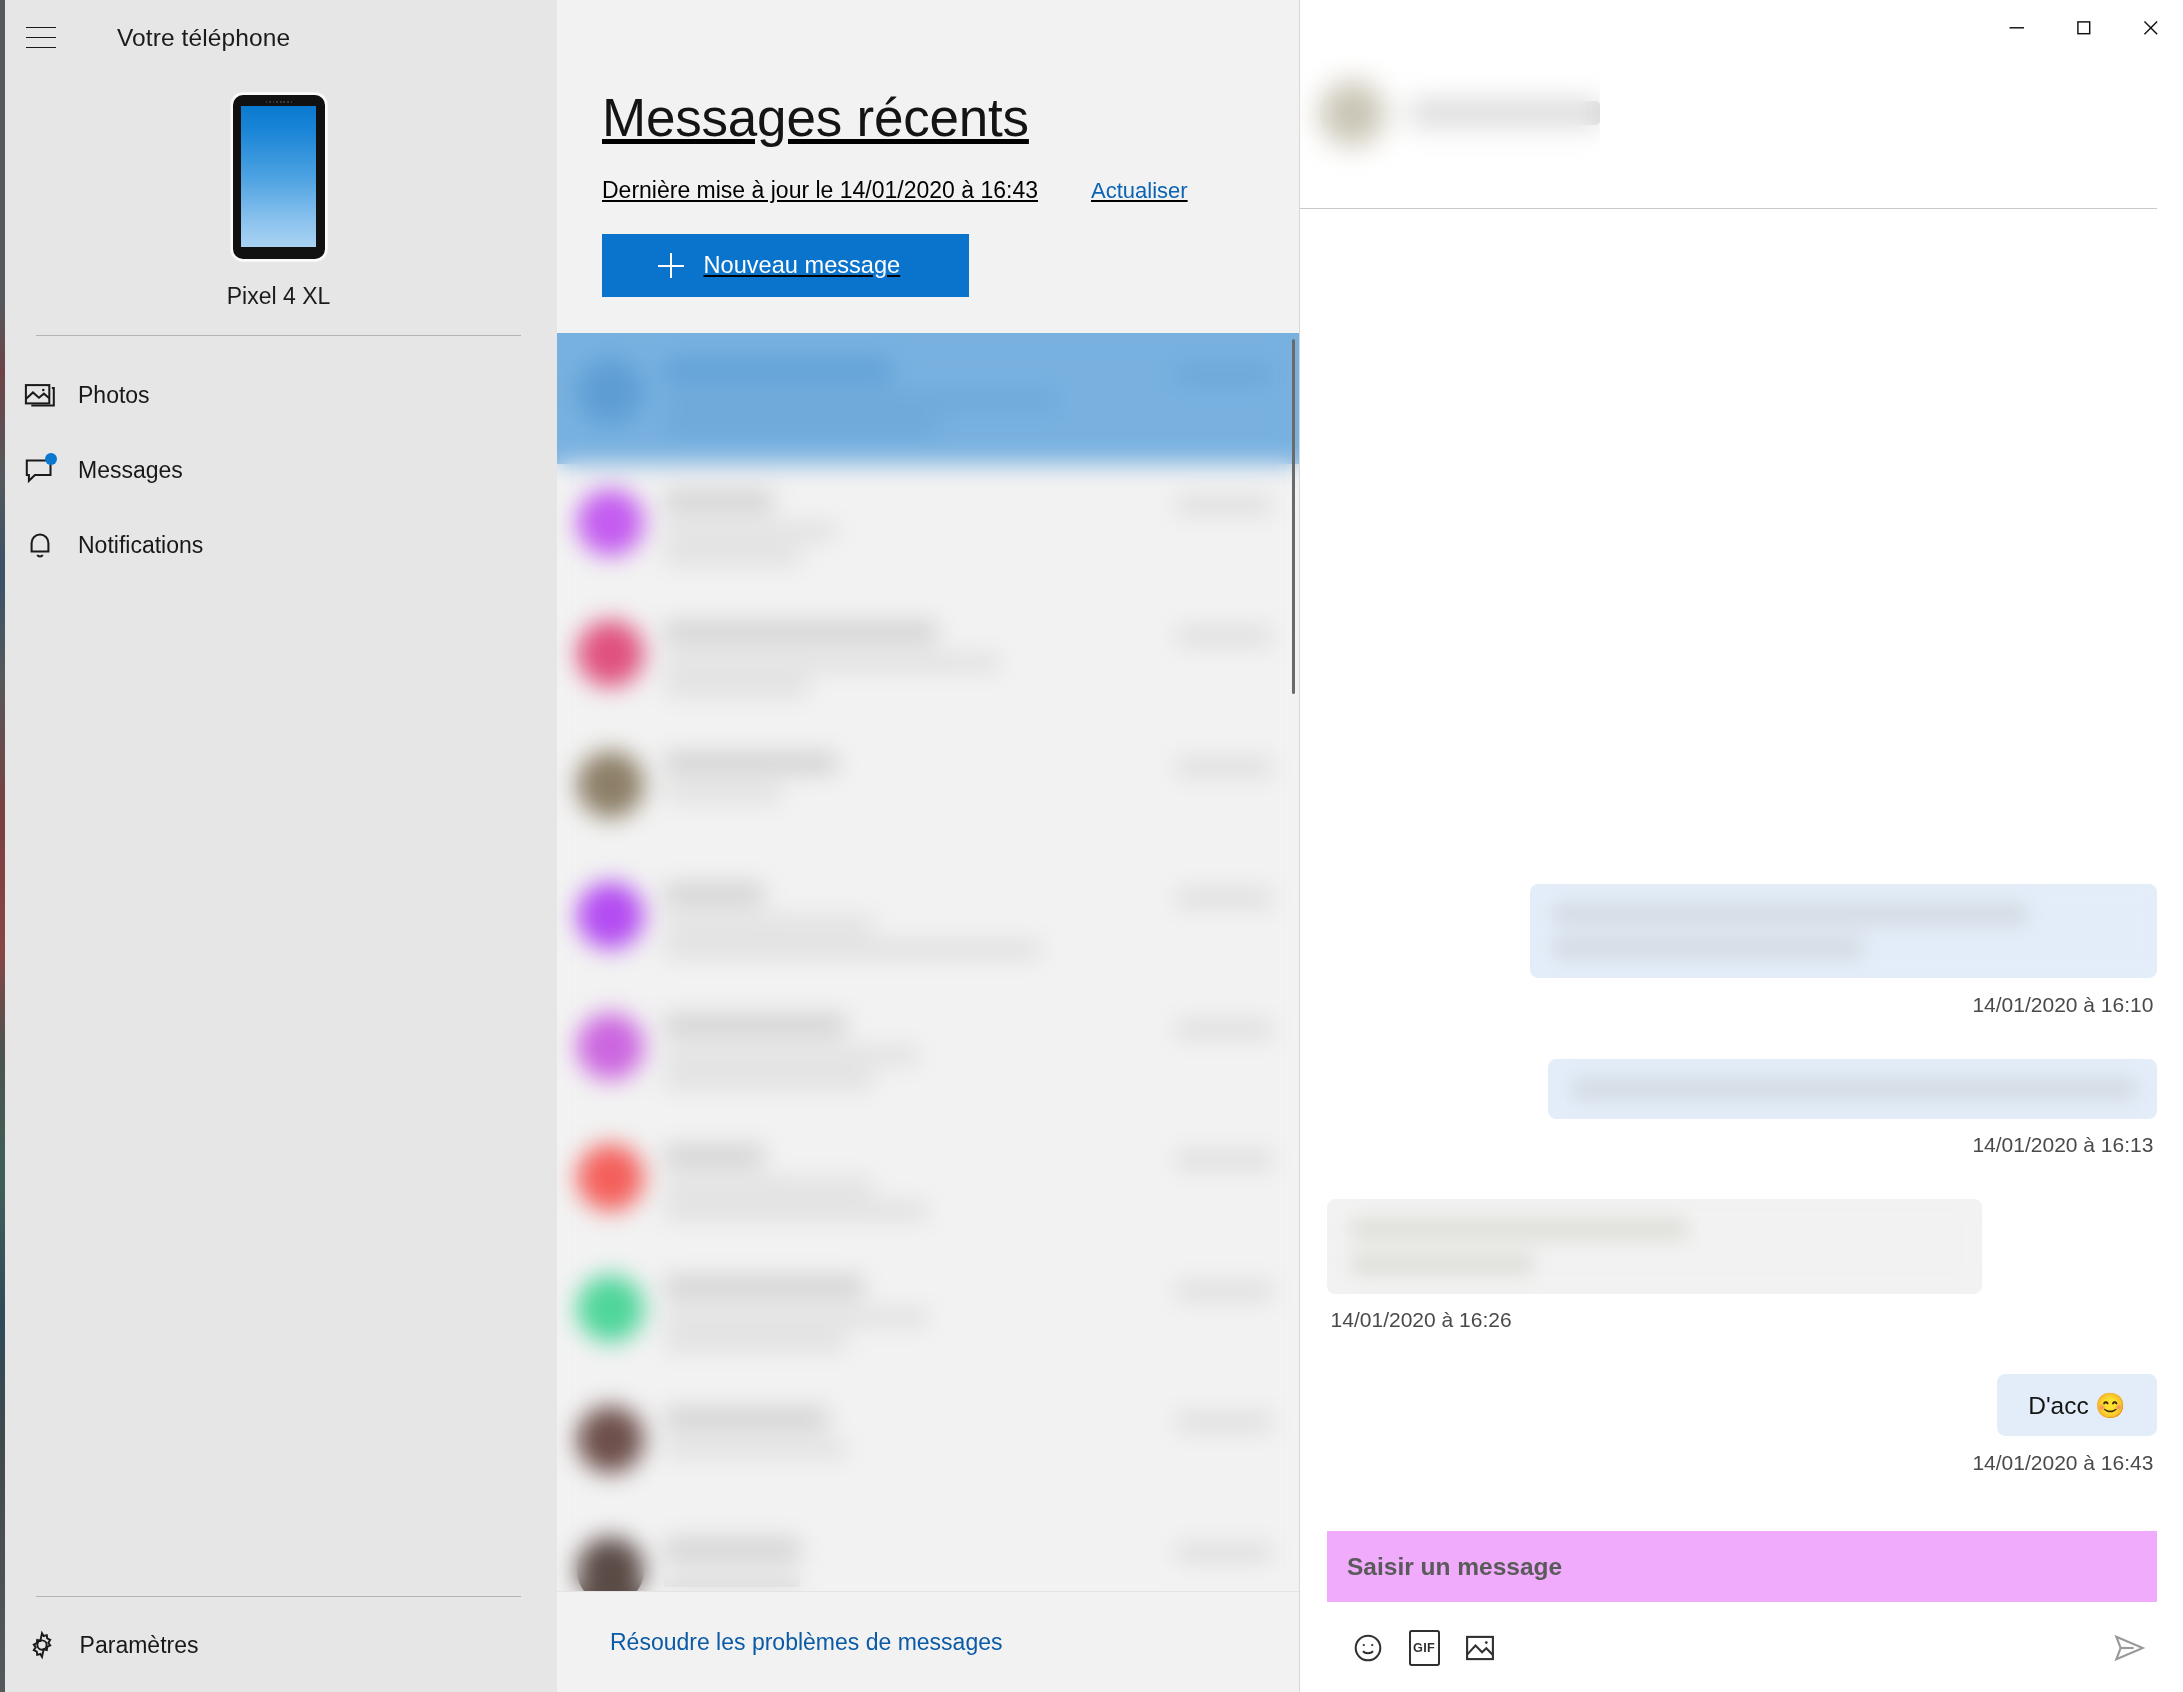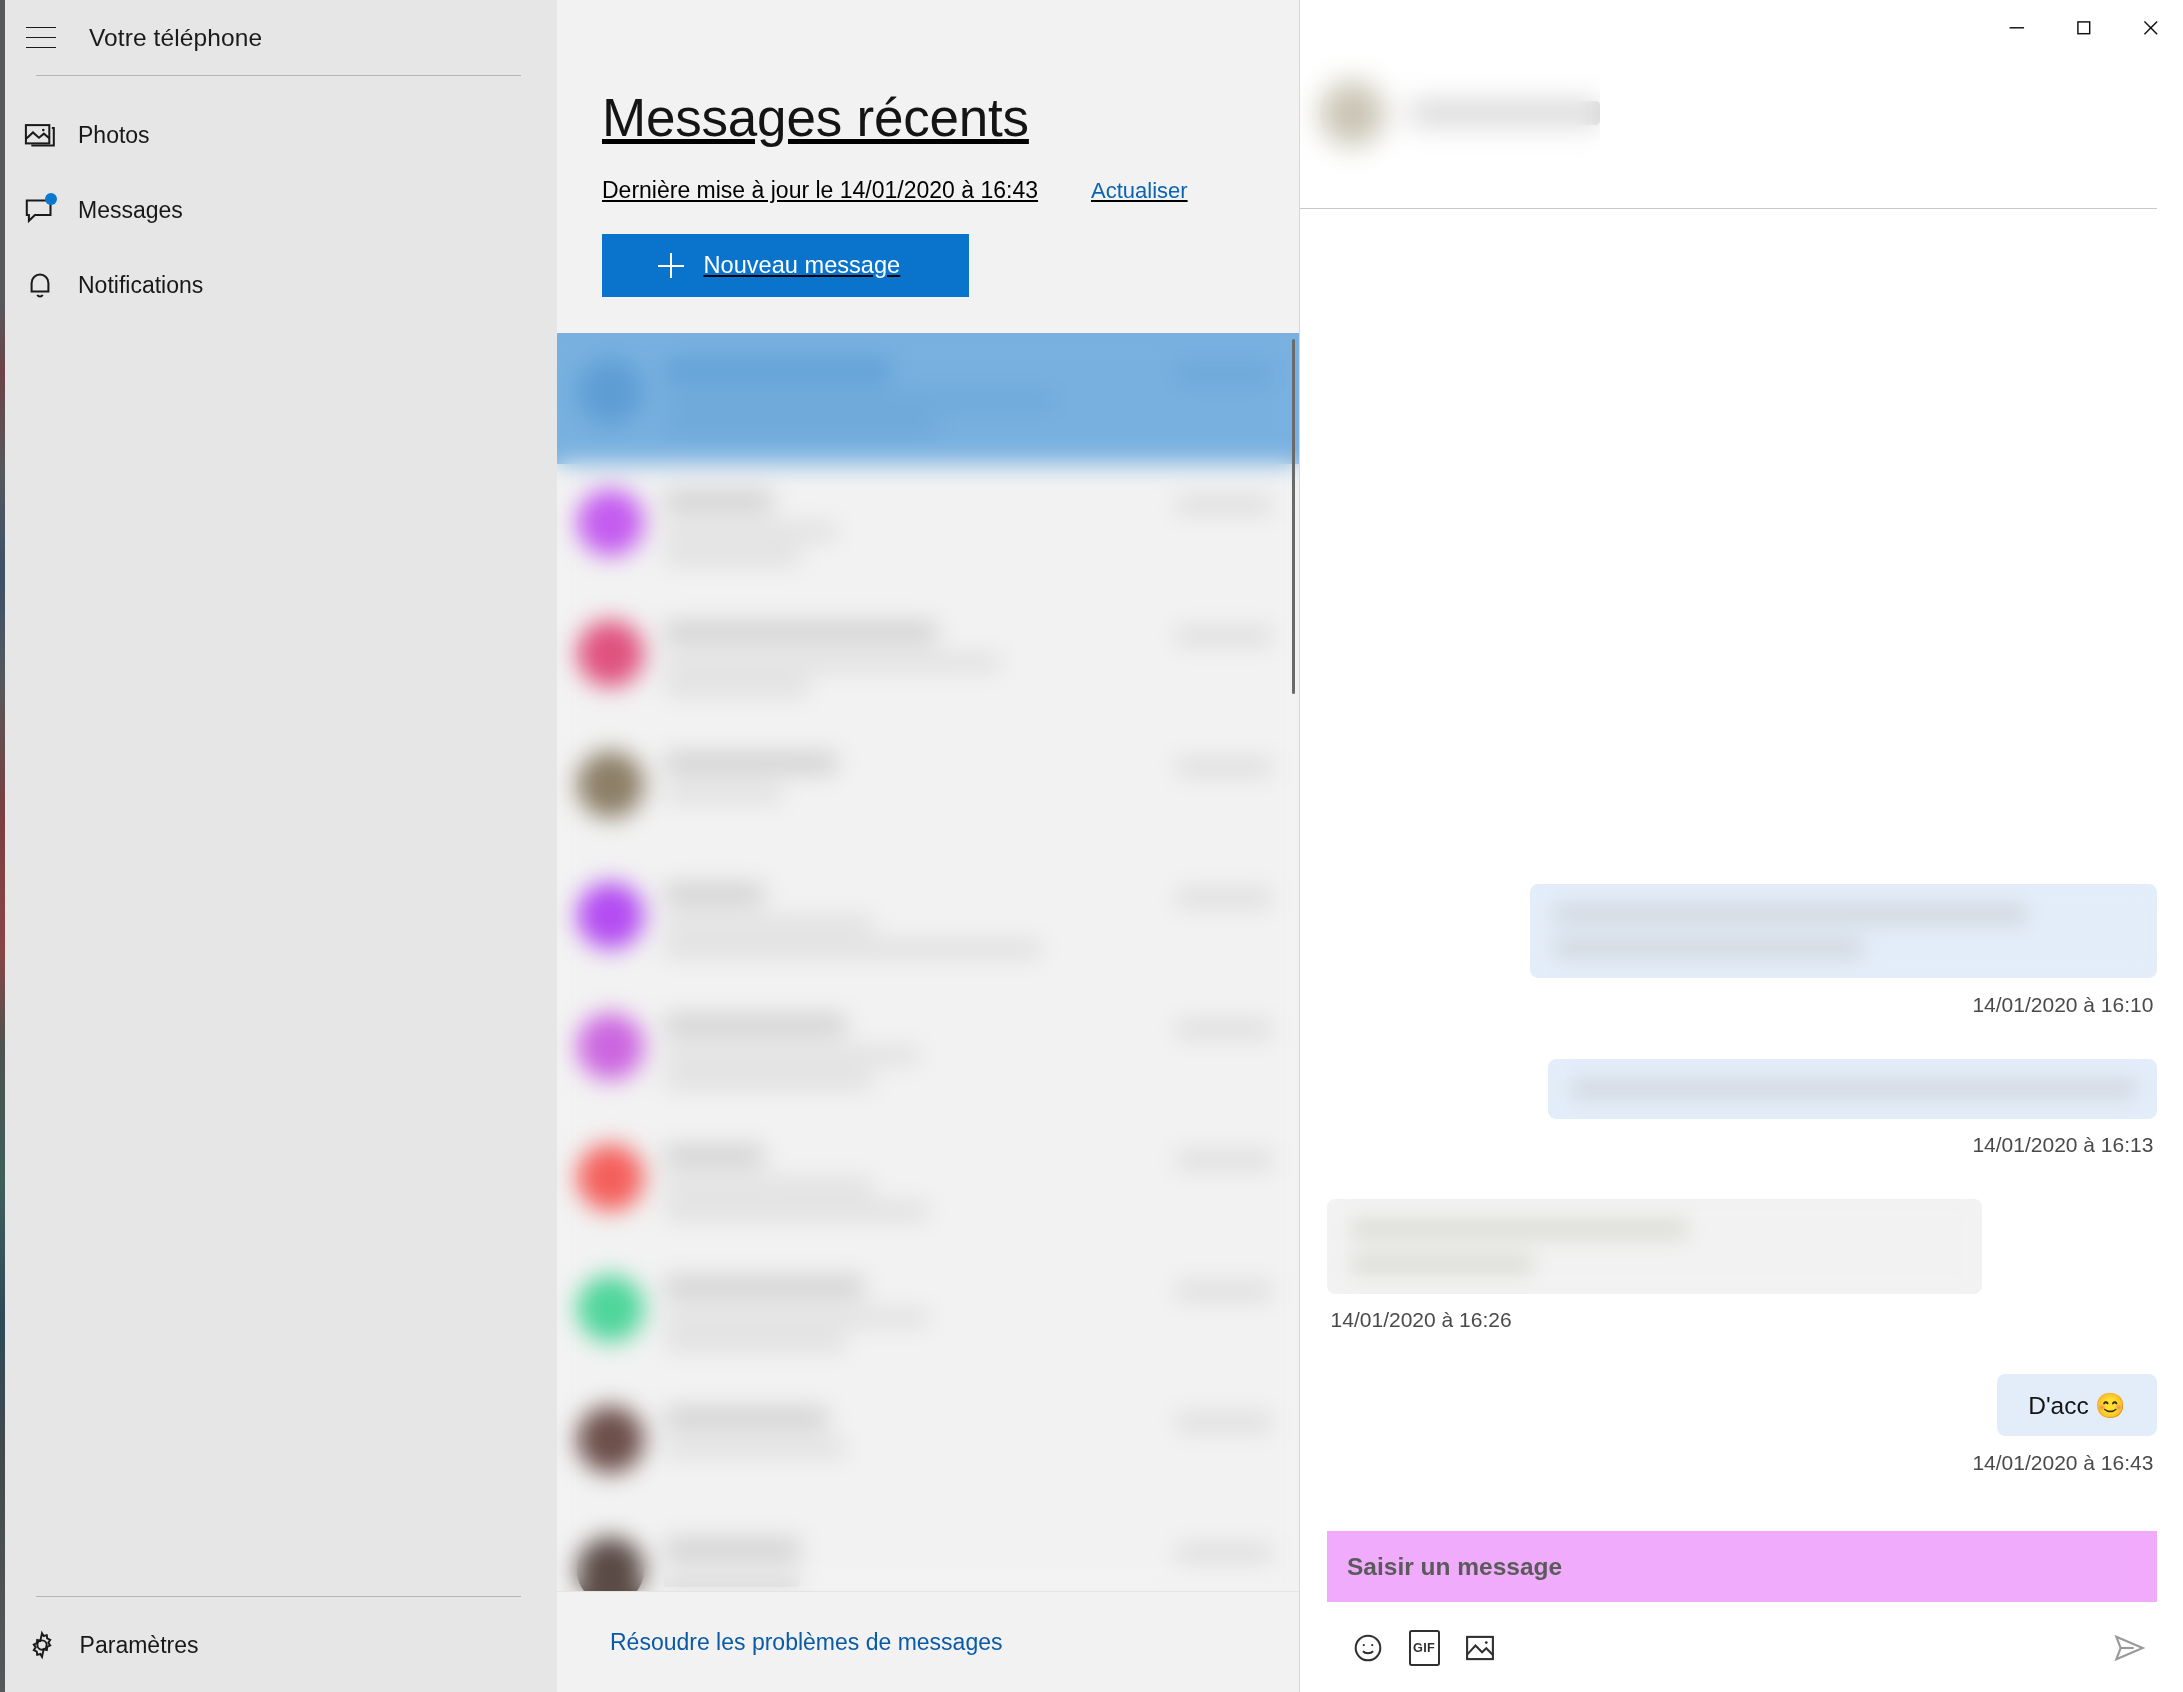--- a/index.html
+++ b/index.html
@@ -41,21 +41,21 @@
   }
   .hamburger {
     width: 42px; height: 42px;
     display: flex; flex-direction: column; justify-content: center;
     align-items: center; gap: 8.2px; cursor: pointer;
   }
   .hamburger span {
     display: block; width: 30px; height: 1.8px; background: #1a1a1a;
   }
   .sb-title {
-    font-size: 24.5px; color: #1b1b1b; letter-spacing: 0.1px;
+    font-size: 24.5px; color: #1b1b1b; letter-spacing: 0.1px; margin-left: 28px;
   }
 
   .device-block {
     padding-top: 20px; padding-bottom: 25.5px;
     display: flex; flex-direction: column; align-items: center;
   }
   .phone {
     width: 92px; height: 164px;
     background: #111111;
     border-radius: 10px;
@@ -287,20 +287,27 @@
 
     <div class="sb-top">
       <div class="hamburger">
         <span></span>
           <span></span>
           <span></span>
       </div>
       <div class="sb-title">Votre téléphone</div>
     </div>
 
+    <div class="device-block">
+      <div class="phone">
+        <div class="phone-speaker"></div>
+        <div class="phone-screen"></div>
+      </div>
+      <div class="device-name">Pixel 4 XL</div>
+    </div>
 
     <div class="sb-divider"></div>
 
     <nav class="nav">
 
       <div class="nav-item">
         <span class="nav-ico ico-photos">
           <svg width="36" height="36" viewBox="0 0 24 24" fill="none" stroke="#1a1a1a" stroke-width="1.35">
             <rect x="2.6" y="5.4" width="15.6" height="12.2"></rect>
             <path d="M2.6 14.6 L7.3 10.3 L11.3 13.8 L14.6 11.1 L18.2 14.2"></path>

